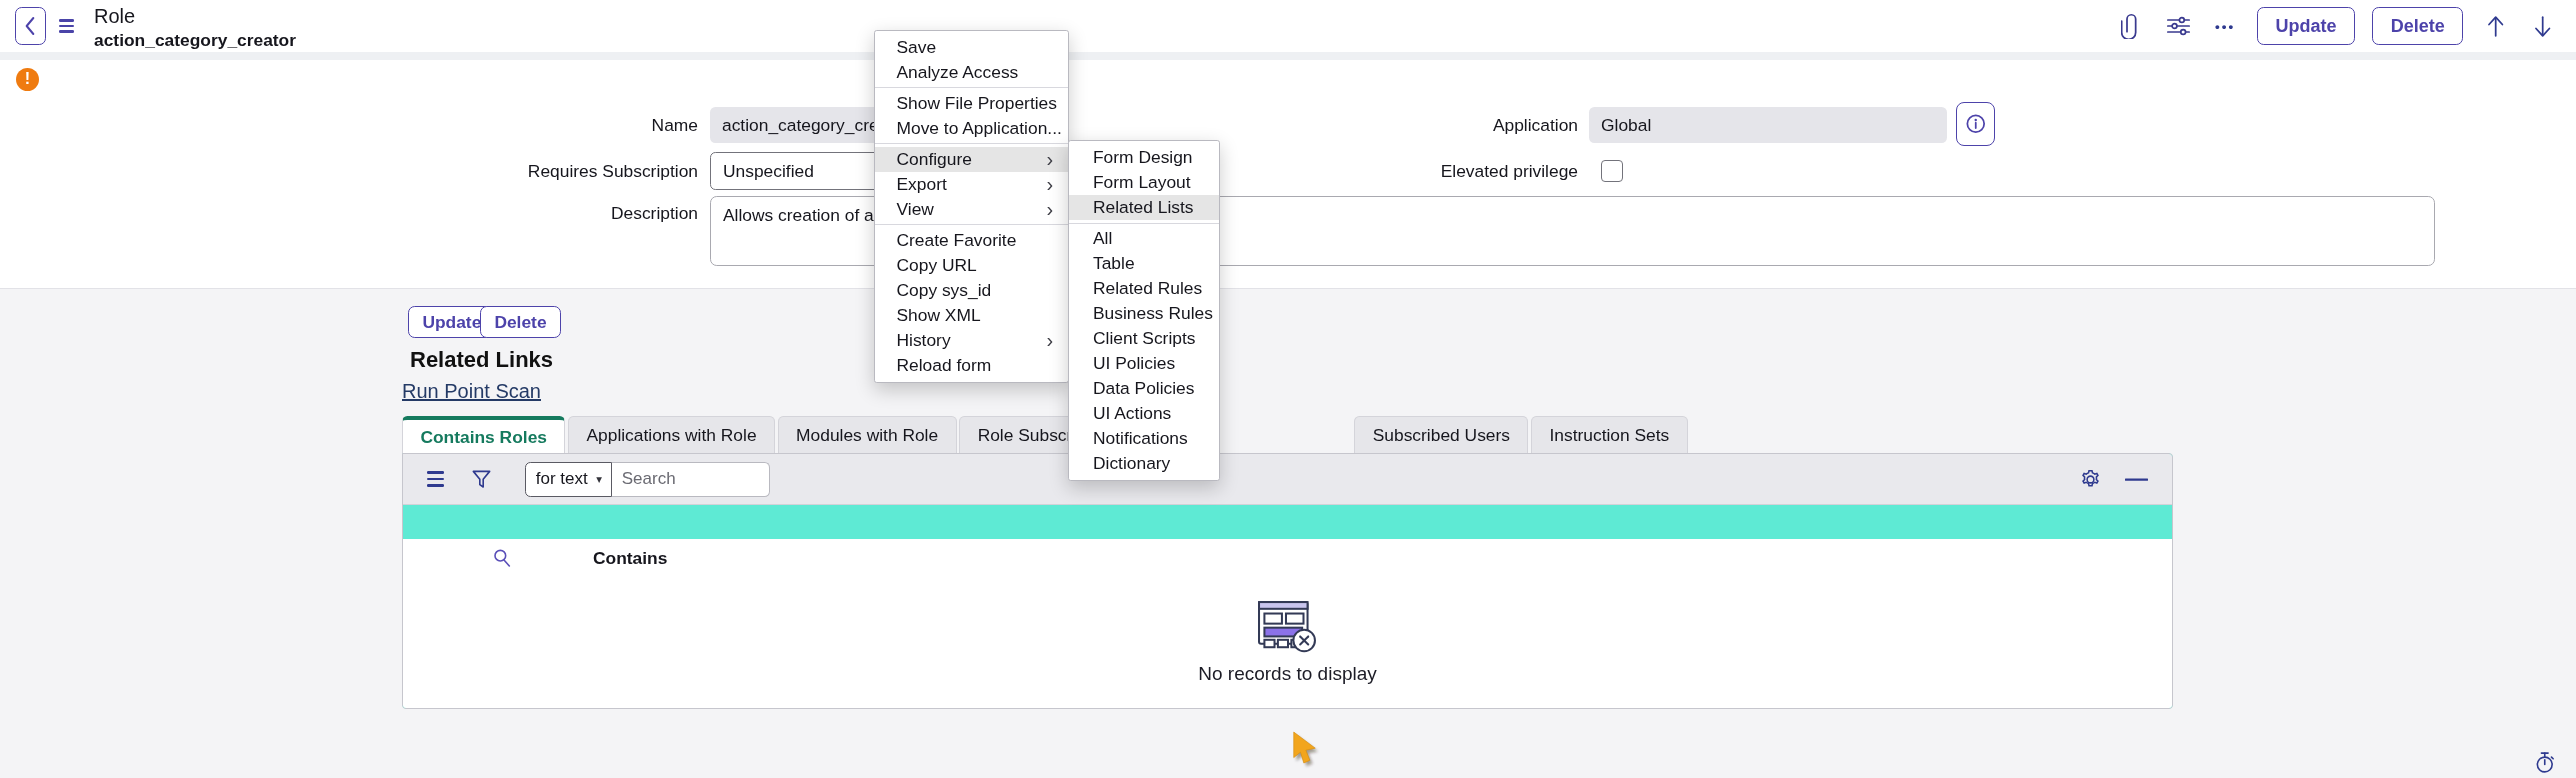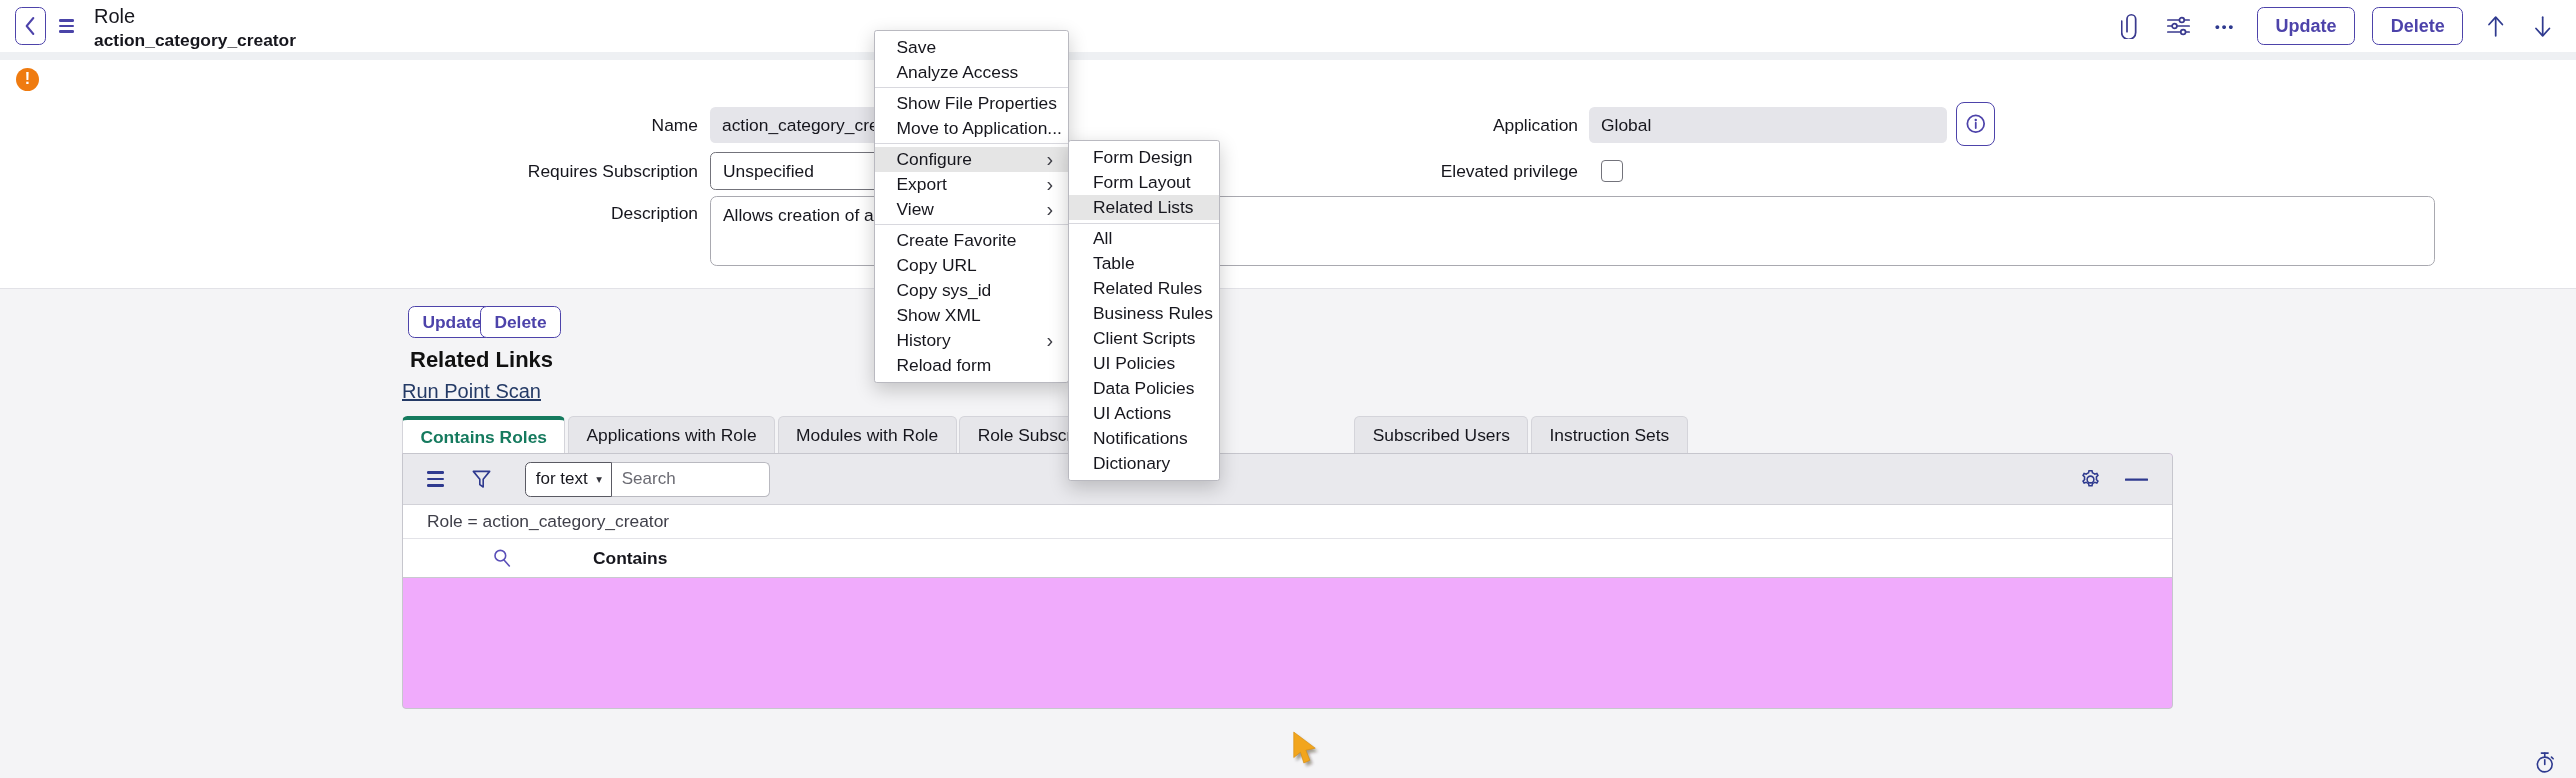--- a/index.html
+++ b/index.html
@@ -43,21 +43,21 @@
   .rl-heading { font-size:22px; font-weight:600; color:#111; }
   .rl-link { font-size:20px; color:#243a66; text-decoration:underline; cursor:pointer; }
 
   
   .tabs { left:402px; top:416px; display:flex; gap:2.7px; align-items:flex-end; height:38px; }
   .tab { height:38px; display:flex; align-items:center; padding:0 17.4px; font-size:17.4px; background:#e6e6ea; border:0.7px solid #d4d4da; border-bottom:none; border-radius:5.4px 5.4px 0 0; color:#16161d; white-space:nowrap; cursor:pointer; }
   .tab.active { background:#fff; color:#157a5e; font-weight:bold; border-top:4.7px solid #157a5e; padding-top:0; }
   .tab:nth-child(5) { margin-left:142px; }
 
   
-  .list-box { left:402px; top:453px; width:1771px; height:256px; background:#f0abfc; border:0.7px solid #c6c6cd; border-radius:0 4px 4px 4px; overflow:hidden; }
+  .list-box { left:402px; top:453px; width:1771px; height:256px; background:#5eead4; border:0.7px solid #c6c6cd; border-radius:0 4px 4px 4px; overflow:hidden; }
   .list-controls { position:absolute; left:0; top:0; width:100%; height:51px; background:#e9e9ed; border-bottom:0.7px solid #d2d2d8; display:flex; align-items:center; }
   .lc-burger { margin-left:24px; display:flex; flex-direction:column; gap:4px; cursor:pointer; }
   .lc-burger span { width:17.4px; height:2.7px; background:#2f3a8f; border-radius:1.3px; }
   .filter-select { margin-left:34px; width:87px; height:35px; background:#fff; border:1.3px solid #5a5a63; border-radius:5.4px 0 0 5.4px; display:flex; align-items:center; justify-content:space-between; padding:0 9.4px; font-size:17px; cursor:pointer; }
   .filter-caret { font-size:11.4px; color:#33333a; }
   .search-input { width:158px; height:35px; background:#fff; border:1.3px solid #b9b9c0; border-left:none; border-radius:0 5.4px 5.4px 0; font-size:17px; padding:0 9.4px; color:#6a6a72; font-family:"Liberation Sans",sans-serif; }
   .search-input::placeholder { color:#6a6a72; }
   .lc-right { position:absolute; right:24px; top:0; height:51px; display:flex; align-items:center; gap:23px; }
 
   .breadcrumb-row { position:absolute; left:0; top:51px; width:100%; height:34px; background:#fff; border-bottom:0.7px solid #e3e3e8; display:flex; align-items:center; }
@@ -223,34 +223,49 @@
         </svg>
       </div>
       <div style="cursor:pointer;">
         <svg width="23" height="5.4" viewBox="0 0 34 8">
             <line x1="1" y1="4" x2="33" y2="4" stroke="#2f3a8f" stroke-width="3.2" stroke-linecap="round"></line>
           </svg>
       </div>
     </div>
   </div>
 
-  <div class="breadcrumb-row">
-    <span class="breadcrumb">Role = action_category_creator</span>
-  </div>
 
   <div class="colhdr-row">
     <span style="margin-left:89px; cursor:pointer;">
       <svg width="20" height="20" viewBox="0 0 30 30">
           <circle cx="12.5" cy="11.5" r="8" fill="none" stroke="#5a4fb8" stroke-width="2.4"></circle>
           <line x1="18" y1="18" x2="26" y2="27" stroke="#5a4fb8" stroke-width="2.4" stroke-linecap="round"></line>
         </svg>
     </span>
     <span class="col-title">Contains</span>
   </div>
 
+  <div class="empty-wrap">
+    <span>
+      <svg width="62" height="54" viewBox="0 0 92 80">
+        <rect x="3" y="3" width="72" height="62" rx="3" fill="#fff" stroke="#333a56" stroke-width="3"></rect>
+        <rect x="3" y="3" width="72" height="10" fill="#c9c5ee" stroke="#333a56" stroke-width="3"></rect>
+        <rect x="11" y="20" width="26" height="15" fill="#fff" stroke="#333a56" stroke-width="3"></rect>
+        <rect x="43" y="20" width="26" height="15" fill="#fff" stroke="#333a56" stroke-width="3"></rect>
+        <rect x="11" y="41" width="56" height="13" fill="#8b72e9" stroke="#333a56" stroke-width="3"></rect>
+        <rect x="11" y="59" width="15" height="11" fill="#fff" stroke="#333a56" stroke-width="3"></rect>
+        <rect x="31" y="59" width="15" height="11" fill="#fff" stroke="#333a56" stroke-width="3"></rect>
+        <rect x="51" y="59" width="15" height="11" fill="#fff" stroke="#333a56" stroke-width="3"></rect>
+        <circle cx="70" cy="60" r="16" fill="#fff" stroke="#333a56" stroke-width="3"></circle>
+        <line x1="64" y1="54" x2="76" y2="66" stroke="#333a56" stroke-width="3" stroke-linecap="round"></line>
+        <line x1="76" y1="54" x2="64" y2="66" stroke="#333a56" stroke-width="3" stroke-linecap="round"></line>
+      </svg>
+    </span>
+    <span class="empty-text">No records to display</span>
+  </div>
 </div>
 
 <div class="abs menu ctx-menu">
     <div class="menu-item">
       <span>Save</span>
     </div>
     <div class="menu-item">
       <span>Analyze Access</span>
     </div>
     <div class="menu-sep"></div>

